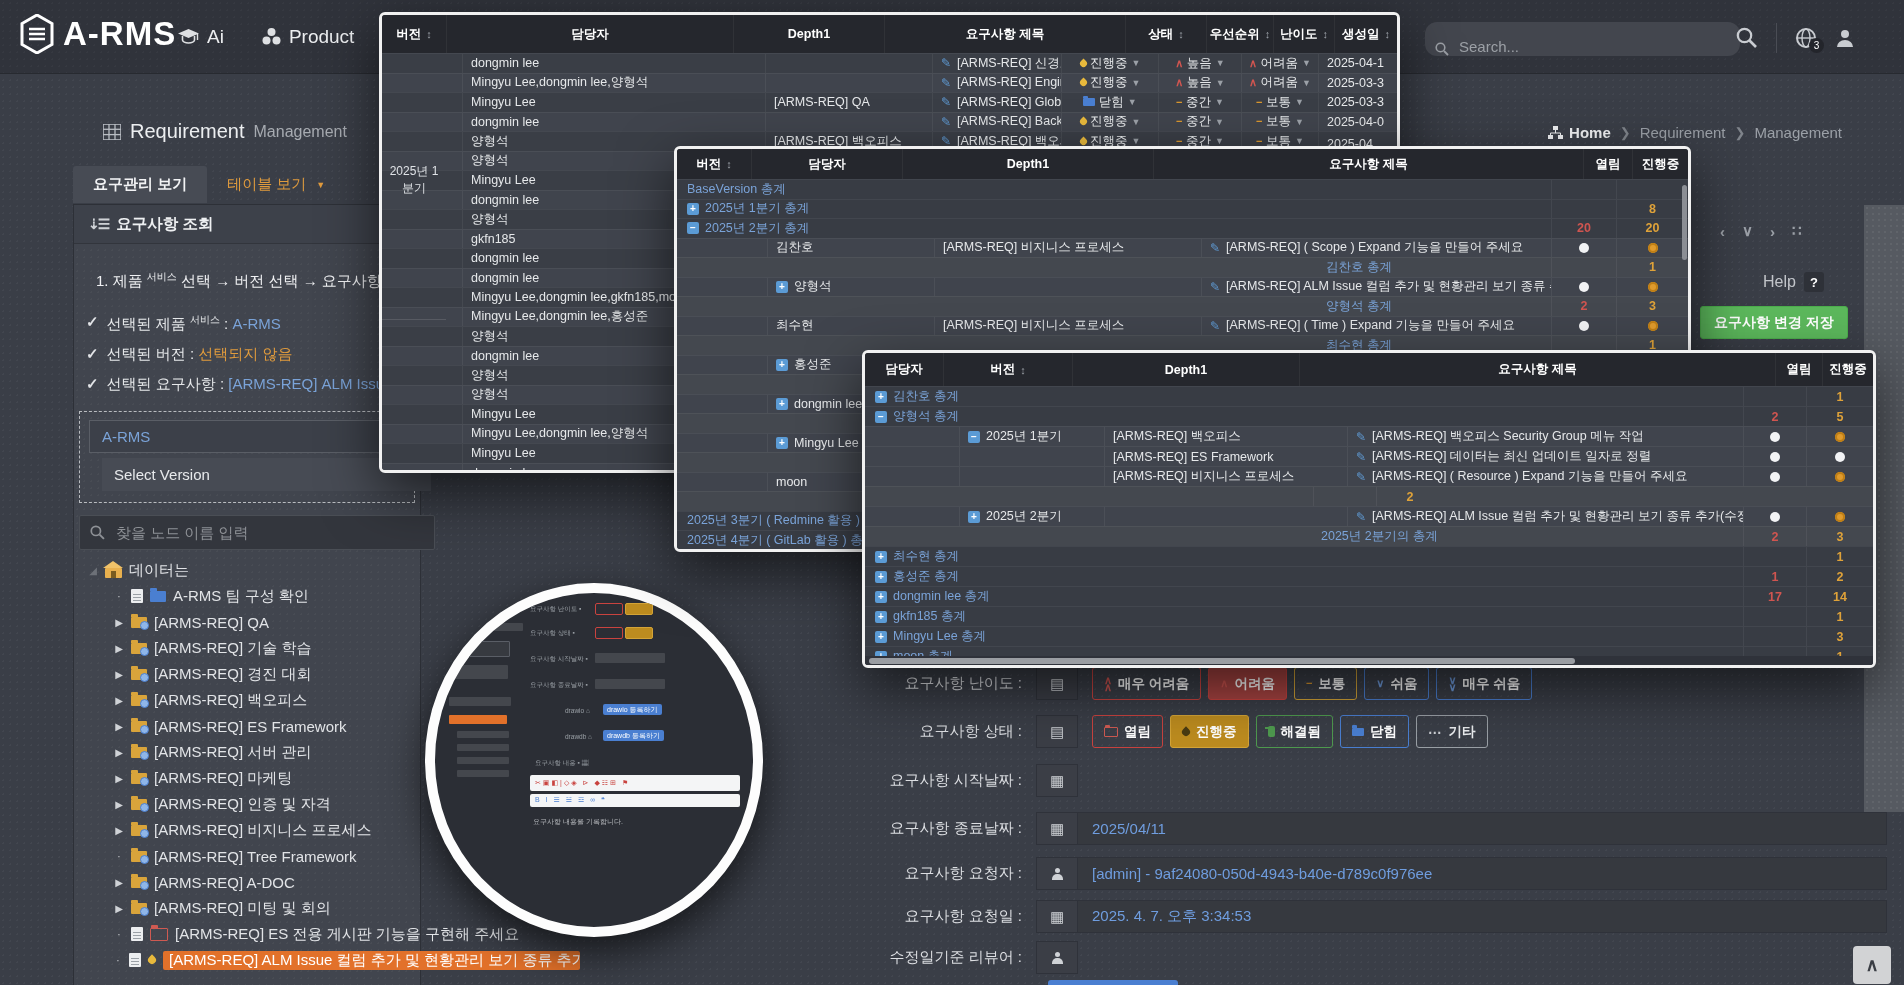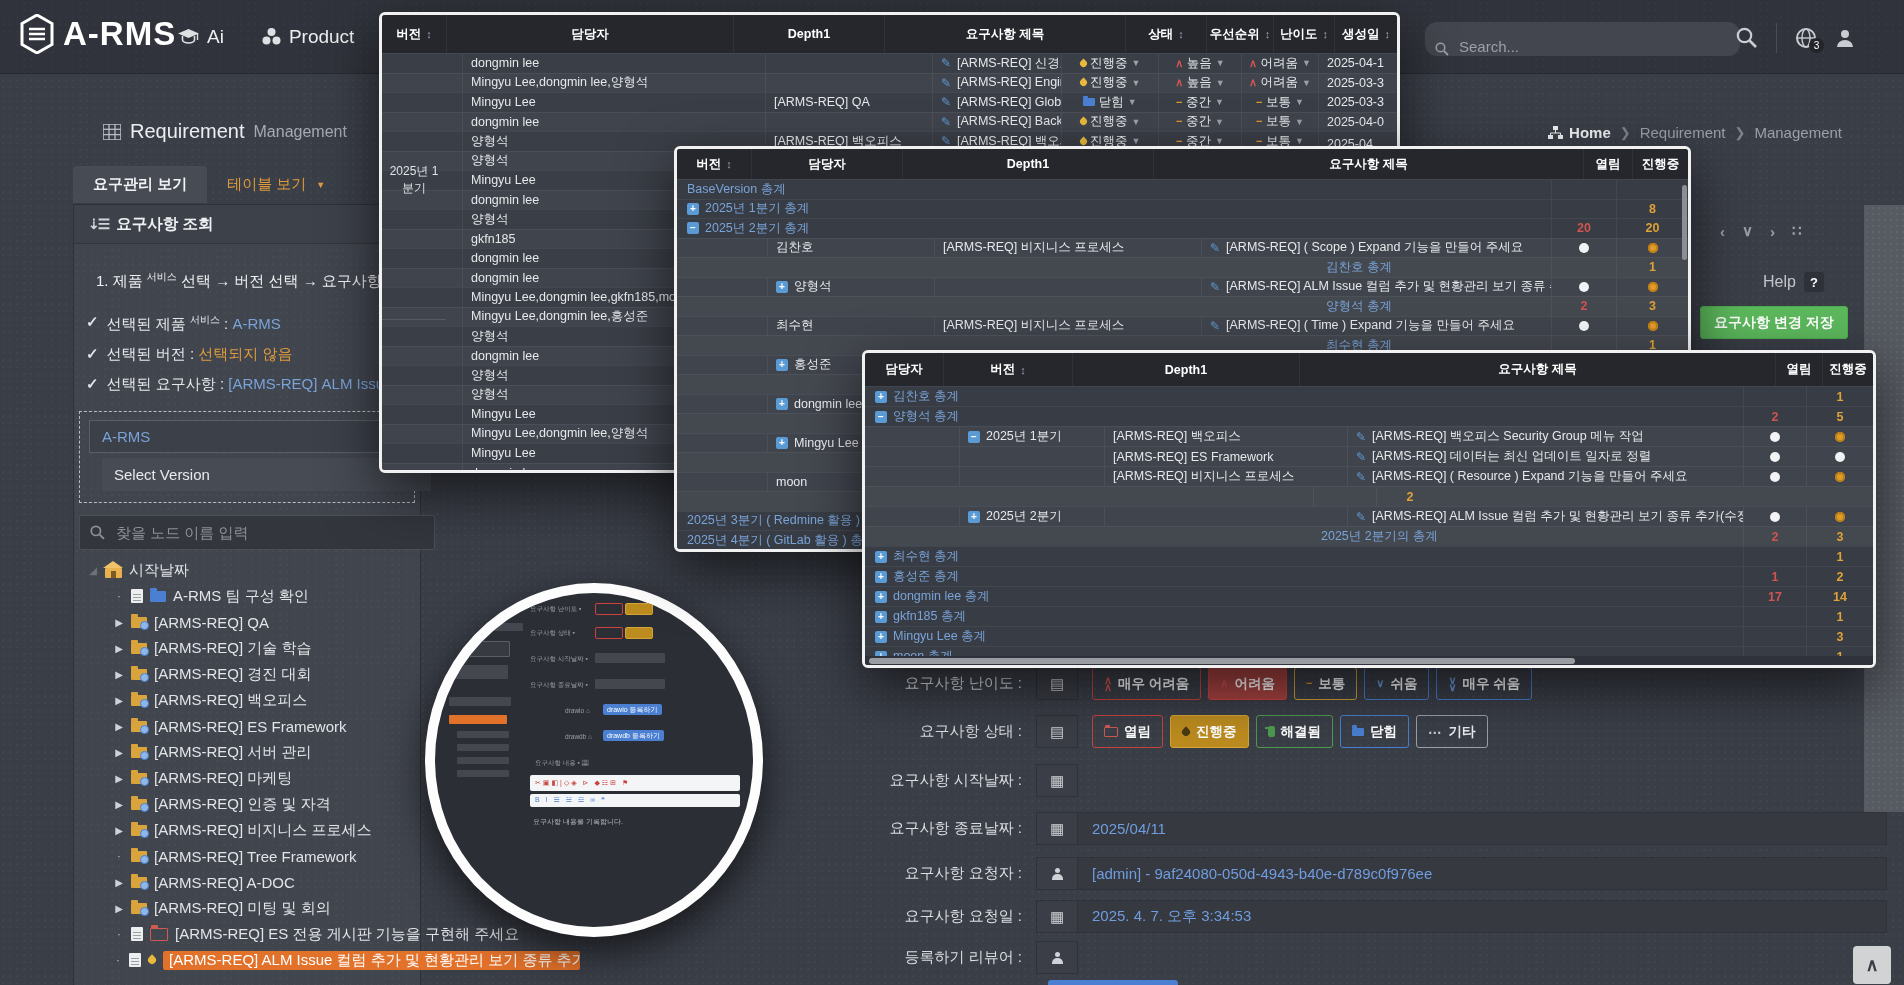--- a/index.html
+++ b/index.html
@@ -341,21 +341,21 @@
             <circle cx="5.5" cy="5.5" r="4.3" fill="none" stroke="#8e9196" stroke-width="1.6"></circle>
             <line x1="9" y1="9" x2="13" y2="13" stroke="#8e9196" stroke-width="1.8"></line>
           </svg>
       </span>
       <input placeholder="찾을 노드 이름 입력" style="">
     </div>
     <div class="tree" id="tree">
         <div class="tree-row tree-root" style="padding-left: 8px;">
           <span class="guide">◢</span>
           <span class="ic-house"></span>
-          <span class="lbl">시작날짜</span>
+          <span class="lbl">데이터는</span>
         </div>
         <div class="tree-row" style="padding-left: 34px;">
           <span class="tri">·</span>
           <span class="ic-doc"></span>
           <span class="ic-folder blue"></span>
           <span class="lbl">A-RMS 팀 구성 확인</span>
         </div>
         <div class="tree-row" style="padding-left: 34px;">
           <span class="tri">▶</span>
           <span class="ic-folder"></span>
@@ -1383,19 +1383,19 @@
     <div class="ival">[admin] - 9af24080-050d-4943-b40e-d789c0f976ee</div>
   </div>
   <div class="form-row" style="left:772px;top:900px;">
     <div class="form-label">요구사항 요청일 :</div>
     <div class="ibox">
         <span class="ic-cal">▦</span>
       </div>
     <div class="ival">2025. 4. 7. 오후 3:34:53</div>
   </div>
   <div class="form-row" style="left:772px;top:941px;">
-    <div class="form-label">등록하기 리뷰어 :</div>
+    <div class="form-label">수정일기준 리뷰어 :</div>
     <div class="ibox">
         <span class="ic-user-s"></span>
       </div>
   </div>
 
 </div>
 
 </body></html>

